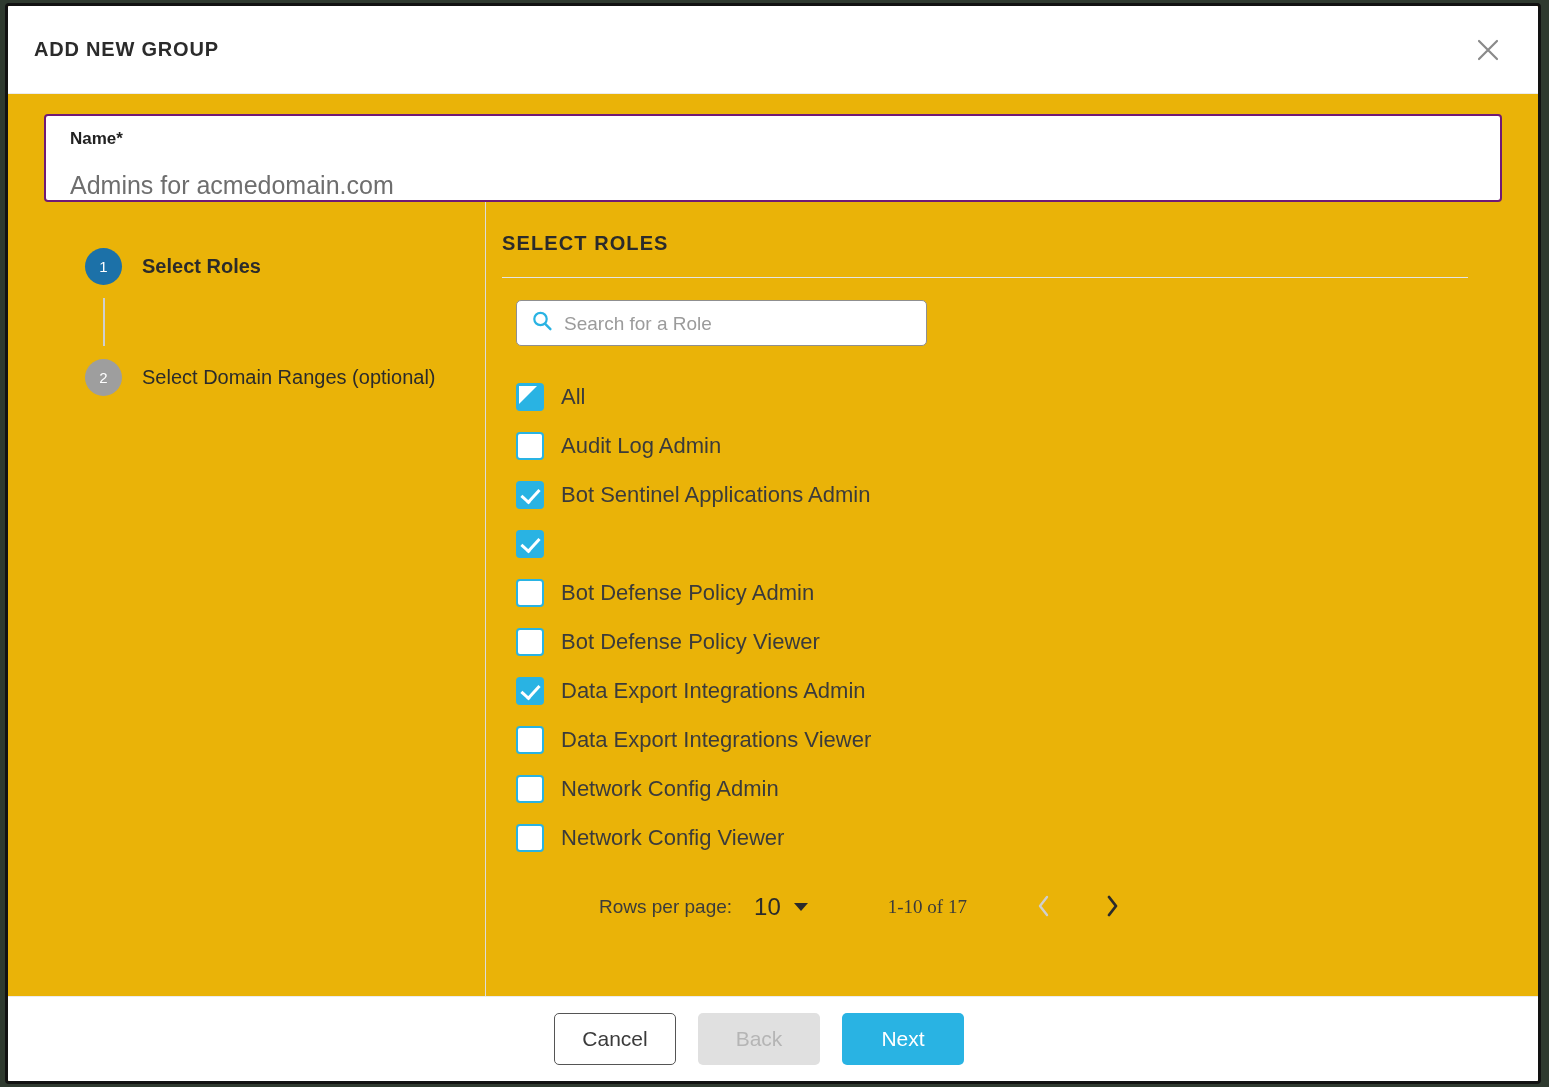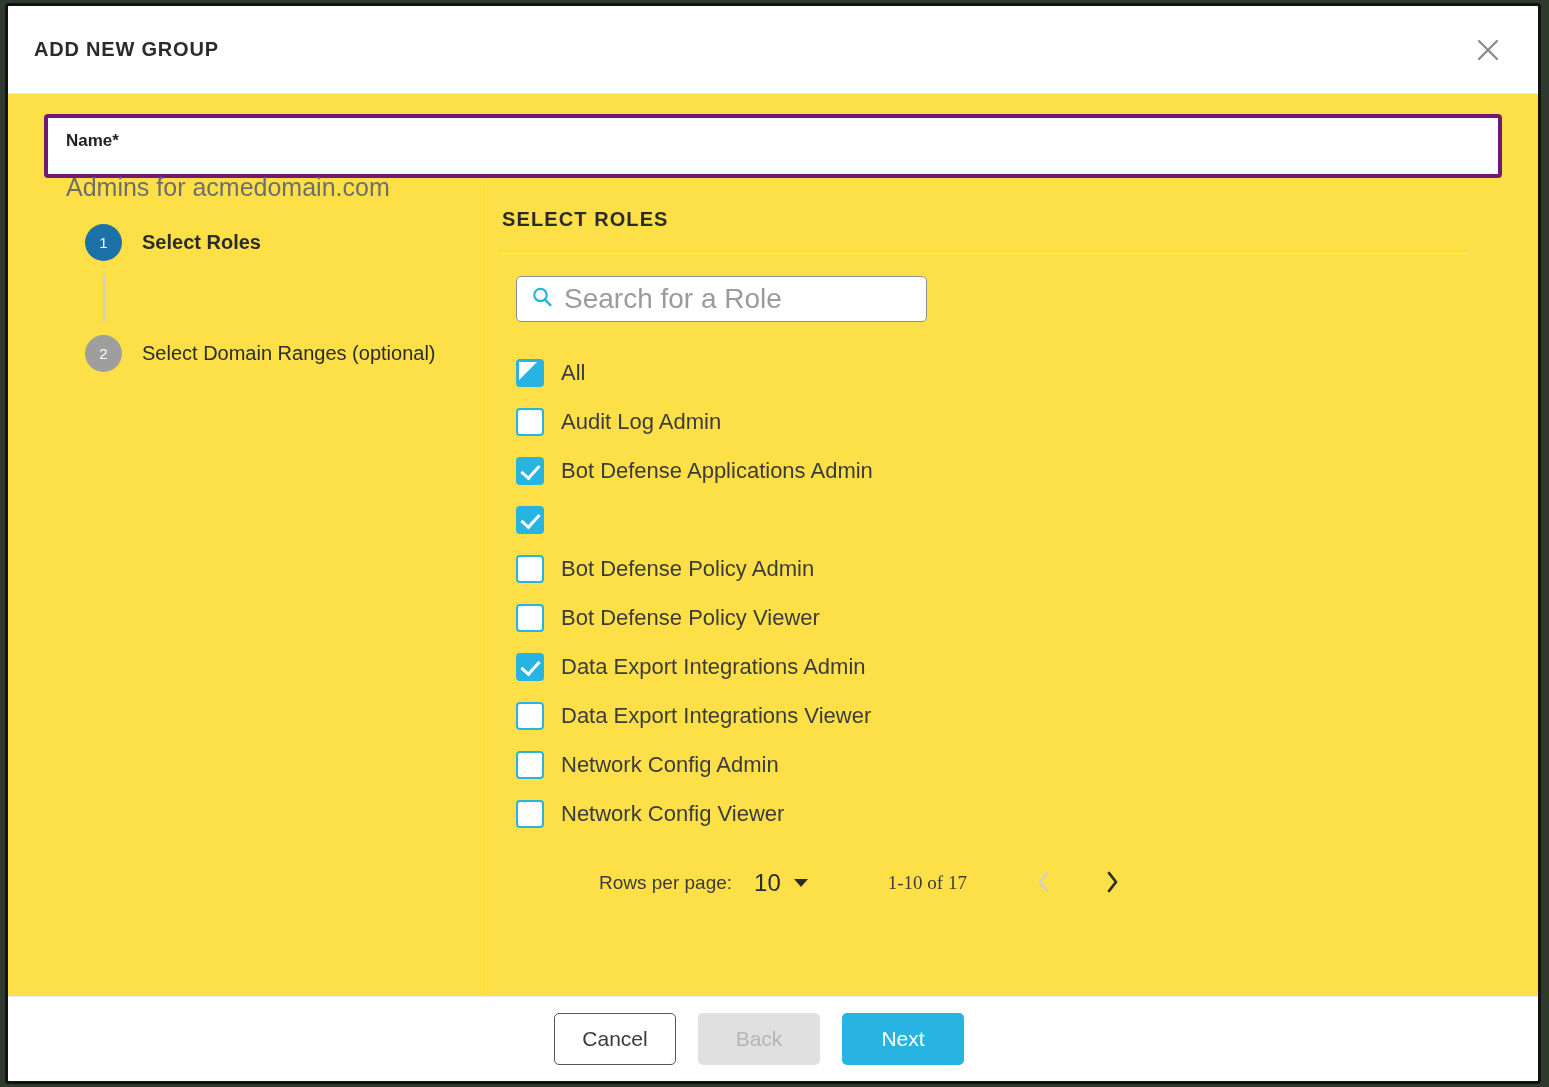--- a/index.html
+++ b/index.html
@@ -20,21 +20,21 @@
     background: #2f3a2f;
   }
 
   
   .dialog {
     position: absolute;
     left: 5px;
     top: 3px;
     width: 1536px;
     height: 1081px;
-    background: #fde047;
+    background: #eab308;
     border: 3px solid #121212;
     border-radius: 4px;
     overflow: hidden;
     display: flex;
     flex-direction: column;
   }
 
   
   .dlg-header {
     position: relative;
@@ -69,24 +69,24 @@
   }
   .close-btn svg { display: block; }
 
   
   .name-wrap {
     flex: 0 0 auto;
     padding: 20px 36px 0 36px;
   }
   .name-field {
     width: 100%;
-    height: 64px;
-    border: 4px solid #701a75;
+    height: 88px;
+    border: 2px solid #701a75;
     border-radius: 4px;
-    padding: 13px 18px 0 18px;
+    padding: 13px 18px 0 24px;
     background: #fff;
     cursor: text;
   }
   .name-label {
     font-size: 17px;
     font-weight: bold;
     color: #222;
     line-height: 1.2;
     display: block;
   }
@@ -175,21 +175,21 @@
     border: 1px solid #8f8f8f;
     border-radius: 5px;
     display: flex;
     align-items: center;
     padding: 0 14px;
     gap: 11px;
     background: #fff;
     cursor: text;
   }
   .search-placeholder {
-    font-size: 28px;
+    font-size: 19px;
     color: #9b9b9b;
     line-height: 1;
   }
 
   
   .role-list {
     margin-top: 26px;
     padding-left: 30px;
   }
   .role-row {
@@ -362,21 +362,21 @@
             <div class="role-row">
               <span class="cb indeterminate"></span>
               <span class="role-label">All</span>
             </div>
             <div class="role-row">
               <span class="cb unchecked"></span>
               <span class="role-label">Audit Log Admin</span>
             </div>
             <div class="role-row">
               <span class="cb checked"></span>
-              <span class="role-label">Bot Defense Applications Admin</span>
+              <span class="role-label">Bot Sentinel Applications Admin</span>
             </div>
             <div class="role-row">
               <span class="cb checked"></span>
             </div>
             <div class="role-row">
               <span class="cb unchecked"></span>
               <span class="role-label">Bot Defense Policy Admin</span>
             </div>
             <div class="role-row">
               <span class="cb unchecked"></span>

